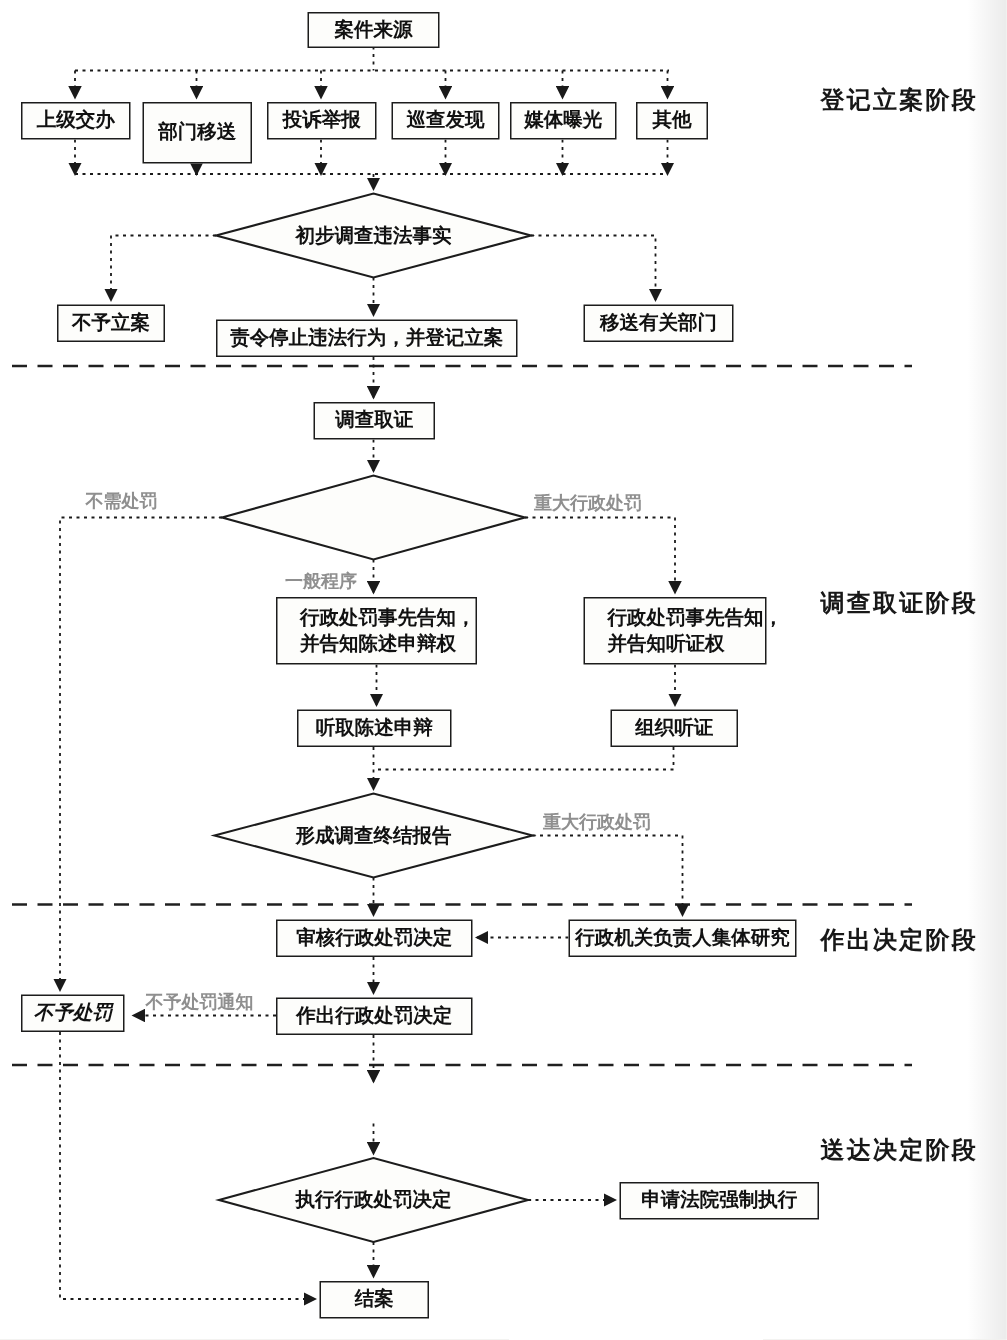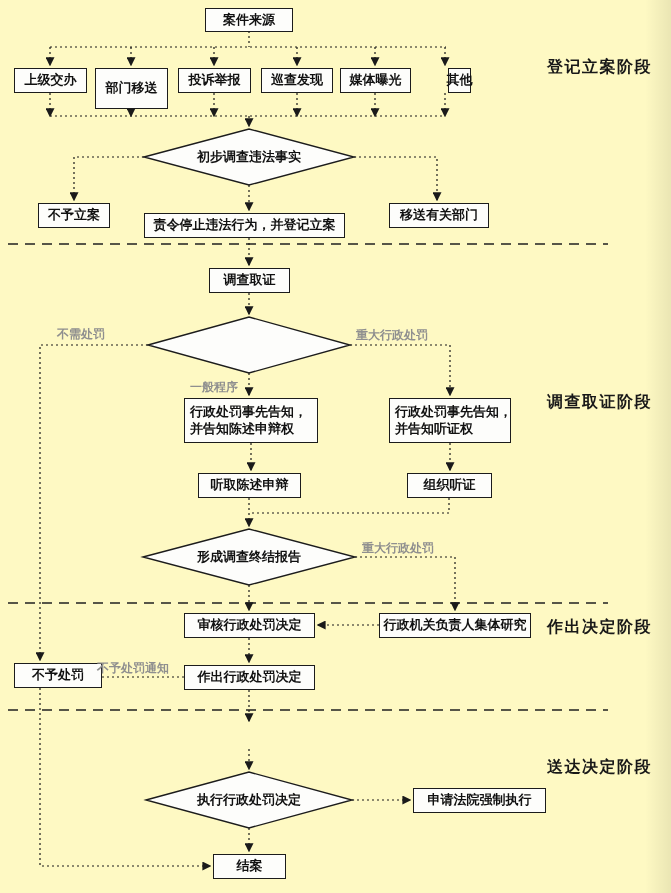--- a/index.html
+++ b/index.html
@@ -1,39 +1,39 @@
 <!DOCTYPE html>
 <html><head>
 <meta charset="utf-8">
 <style>
   * { margin:0; padding:0; box-sizing:border-box; }
   html,body { background:#e9e9e7; }
   body { font-family:"Liberation Sans", sans-serif; }
   .canvas {
     position:relative; width:671px; height:893px;
-    background:#fef9c3; overflow:hidden;
+    background:#ffffff; overflow:hidden;
   }
   .canvas::after{
     content:""; position:absolute; top:0; right:0; width:26px; height:100%;
     background:linear-gradient(to right, rgba(0,0,0,0), rgba(0,0,0,0.08));
     pointer-events:none;
   }
   .wires { position:absolute; left:0; top:0; }
   .wire { fill:none; stroke:#1a1a1a; stroke-width:1.2; stroke-dasharray:2 3; }
   .sep  { fill:none; stroke:#202020; stroke-width:1.7; stroke-dasharray:10 7; }
   .diamond { fill:#fdfdfb; stroke:#1c1c1c; stroke-width:1.4; }
   .node {
     position:absolute; display:flex; align-items:center; justify-content:center;
     background:#fdfdfb; border:1.4px solid #1c1c1c;
     font-size:13px; font-weight:bold; color:#111;
     text-align:center; line-height:1.25; white-space:nowrap;
   }
   .node.two-line {
     flex-direction:column; align-items:flex-start; justify-content:center;
-    padding-left:5px; text-align:left;
+    padding-left:15px; text-align:left;
   }
   .dtext {
     position:absolute; display:flex; align-items:center; justify-content:center;
     font-size:13px; font-weight:bold; color:#111; pointer-events:none; white-space:nowrap;
   }
   .stage {
     position:absolute; font-size:16px; font-weight:bold; color:#181818;
     letter-spacing:1.5px; white-space:nowrap;
   }
   .elabel {
@@ -121,21 +121,21 @@
     </div>
   <div class="node" style="left:178px; top:68px; width:73px; height:25px;">
       <span>投诉举报</span>
     </div>
   <div class="node" style="left:261px; top:68px; width:72px; height:25px;">
       <span>巡查发现</span>
     </div>
   <div class="node" style="left:340px; top:68px; width:71px; height:25px;">
       <span>媒体曝光</span>
     </div>
-  <div class="node" style="left:448px; top:68px; width:23px; height:25px;">
+  <div class="node" style="left:424px; top:68px; width:48px; height:25px;">
       <span>其他</span>
     </div>
 
   <div class="dtext" style="left:144px; top:143px; width:210px; height:28px;">初步调查违法事实</div>
 
   <div class="node" style="left:38px;  top:203px; width:72px;  height:25px;">
       <span>不予立案</span>
     </div>
   <div class="node" style="left:144px; top:213px; width:201px; height:25px;">
       <span>责令停止违法行为，并登记立案</span>
@@ -167,21 +167,21 @@
 
   <div class="dtext" style="left:143px; top:543px; width:212px; height:28px;">形成调查终结报告</div>
 
   <div class="node" style="left:184px; top:613px; width:131px; height:25px;">
       <span>审核行政处罚决定</span>
     </div>
   <div class="node" style="left:379px; top:613px; width:152px; height:25px;">
       <span>行政机关负责人集体研究</span>
     </div>
 
-  <div class="node" style="left:14px;  top:663px; width:88px;  height:25px;">
+  <div class="node" style="left:14px;  top:663px; width:69px;  height:25px;font-style:italic;">
       <span>不予处罚</span>
     </div>
   <div class="node" style="left:184px; top:665px; width:131px; height:25px;">
       <span>作出行政处罚决定</span>
     </div>
 
 
   <div class="dtext" style="left:146px; top:786px; width:206px; height:28px;text-align:right;">执行行政处罚决定</div>
 
   <div class="node" style="left:413px; top:788px; width:133px; height:25px;">

